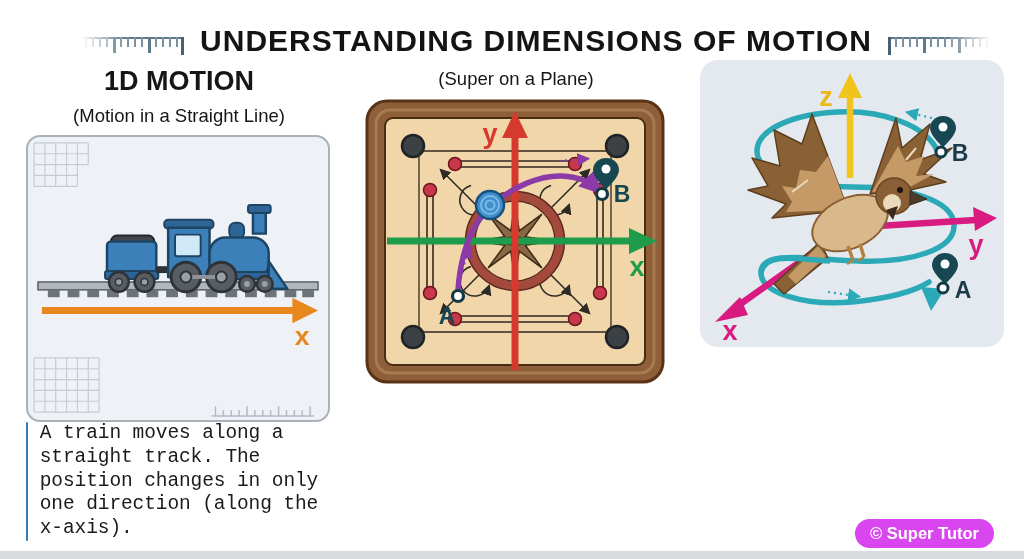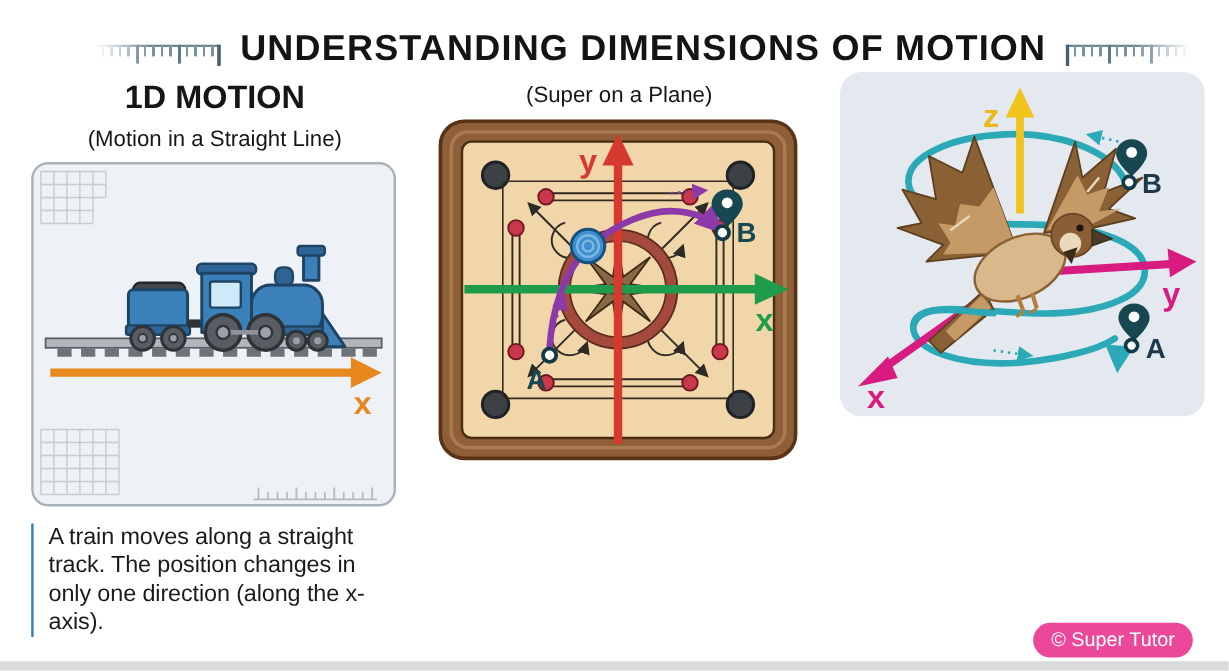--- a/index.html
+++ b/index.html
@@ -36,31 +36,31 @@
   .ruler-right .endbar { left:0; }
   
   .cols { display:flex; gap:31px; padding:2px 18px 0 26px; }
   .col { flex:1; width:304px; }
   .col h2 { margin:6px 0 0 0; text-align:center; font-size:27px; font-weight:800; color:#161616; }
   .col h3 { margin:8px 0 8px 0; text-align:center; font-size:18.5px; font-weight:400; color:#161616; }
   .panel { width:304px; height:287px; position:relative; }
   .panel svg { display:block; width:100%; height:100%; }
   .card-1d { background:#eef2f6; border:2px solid #a9b1b9; border-radius:14px; overflow:hidden; }
   
-  .caption { display:flex; gap:12px; margin-top:14px; align-items:flex-start; }
+  .caption { display:flex; gap:12px; align-items:flex-start;font-family:Liberation Mono, monospace; }
   .caption .bar { width:7px; border-radius:1px; align-self:stretch; }
   .bar-1 { background:#2f7fb5; }
   .bar-2 { background:#7b2f8e; }
   .bar-3 { background:#17a3b2; }
   .caption p { margin:0; font-size:19.5px; line-height:1.22; letter-spacing:-0.1px; color:#1b1b1b; }
   
   .bottom-strip { position:absolute; left:0; right:0; bottom:0; height:8px; background:#d9dadb; }
   .badge {
-    position:absolute; right:30px; bottom:11px; background:#ec4899; color:#ffffff;
-    font-size:16.5px; font-weight:400; padding:5px 15px; border-radius:16px; white-space:nowrap;
+    position:absolute; right:30px; bottom:11px; background:#d946ef; color:#ffffff;
+    font-size:16.5px; font-weight:700; padding:5px 15px; border-radius:16px; white-space:nowrap;
   }
   svg text { font-family:"Liberation Sans","DejaVu Sans",sans-serif; }
 </style>
 </head>
 <body>
 
 <header class="top">
   <div class="ruler ruler-left">
     <div class="line"></div>
       <div class="ticks-minor"></div>

